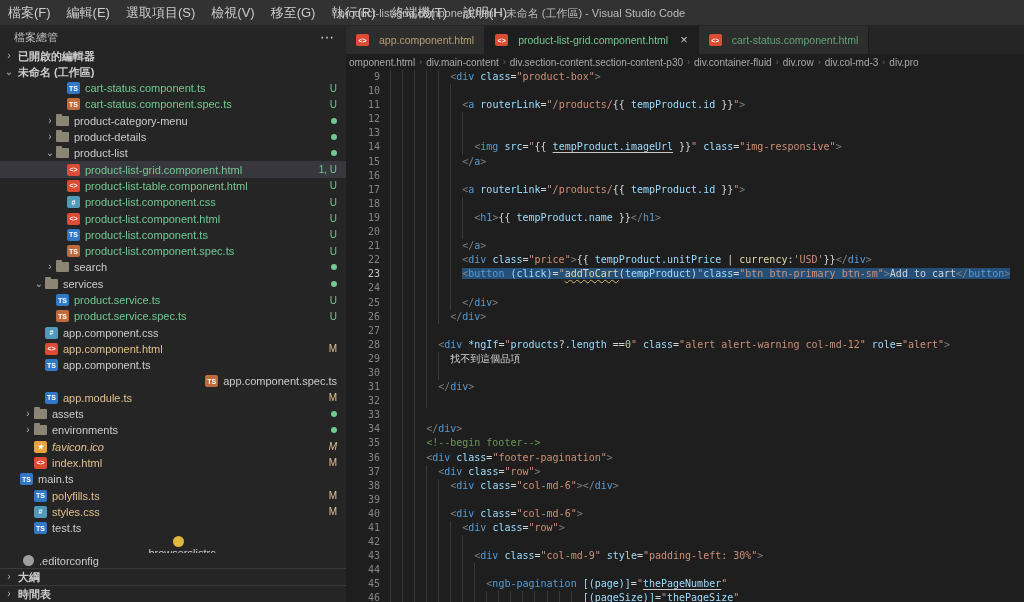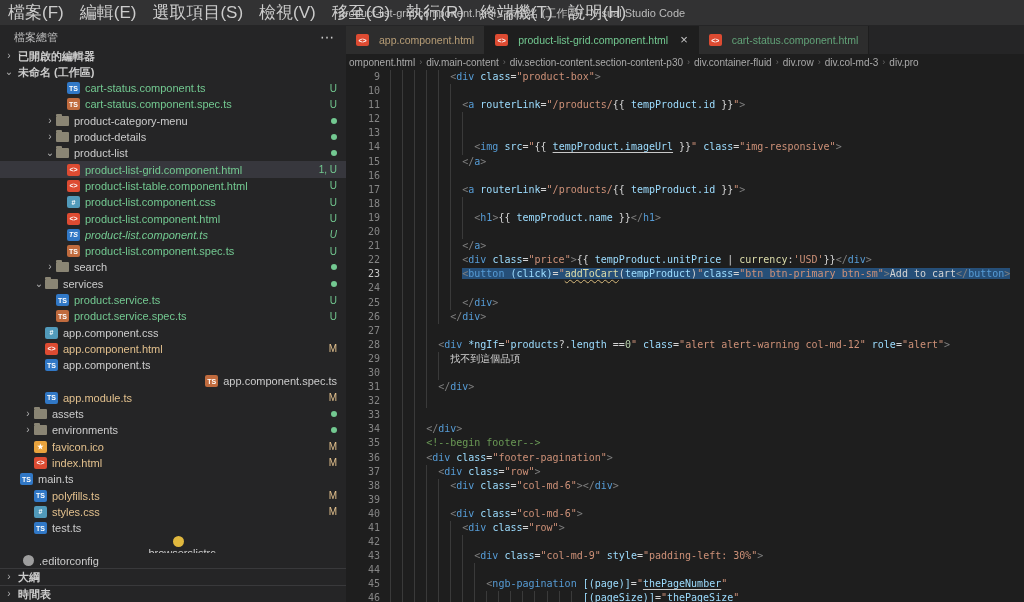--- a/index.html
+++ b/index.html
@@ -3,21 +3,21 @@
 <meta charset="utf-8">
 <style>
   html,body{margin:0;padding:0}
   body{
     width:1024px;height:602px;overflow:hidden;background:#1e1e1e;
     font-family:"Liberation Sans",sans-serif;color:#cccccc;
   }
   
   .titlebar{position:relative;height:26px;background:#323233;display:flex;align-items:center;border-bottom:1px solid #252526;box-sizing:border-box}
   .menus{display:flex;align-items:center;z-index:2}
-  .menu-item{padding:0 8px;font-size:17px;color:#cccccc;line-height:26px;cursor:default}
+  .menu-item{padding:0 8px;font-size:13px;color:#cccccc;line-height:26px;cursor:default}
   .window-title{position:absolute;left:0;right:0;text-align:center;font-size:11px;color:#bbbbbb;line-height:26px;pointer-events:none;white-space:nowrap}
   
   .main{display:flex;height:576px}
   
   .sidebar{width:346px;flex-shrink:0;background:#252526;display:flex;flex-direction:column;overflow:hidden}
   .sb-title{height:22px;display:flex;align-items:center;padding:0 12px 0 14px;font-size:11px;color:#bbbbbb;flex-shrink:0}
   .sb-title .grow{flex:1}
   .more{color:#cccccc;font-size:14px;line-height:10px;cursor:pointer}
   .sec-header{height:16px;display:flex;align-items:center;font-size:11px;font-weight:700;color:#cccccc;padding-left:3px;flex-shrink:0;gap:3px}
   .sec-header.bordered{border-top:1px solid #39393b}
@@ -152,21 +152,21 @@
           <span class="ic ic-css">#</span>
           <span class="flabel git-u">product-list.component.css</span>
           <span class="badge git-u">U</span>
         </div>
         <div class="tree-row" style="padding-left: 55px;">
           <span class="chev"></span>
           <span class="ic ic-html">&lt;&gt;</span>
           <span class="flabel git-u">product-list.component.html</span>
           <span class="badge git-u">U</span>
         </div>
-        <div class="tree-row" style="padding-left: 55px; font-style: italic;">
+        <div class="tree-row" style="padding-left: 55px;">
           <span class="chev"></span>
           <span class="ic ic-ts">TS</span>
           <span class="flabel git-u">product-list.component.ts</span>
           <span class="badge git-u">U</span>
         </div>
         <div class="tree-row" style="padding-left: 55px;">
           <span class="chev"></span>
           <span class="ic ic-tss">TS</span>
           <span class="flabel git-u">product-list.component.spec.ts</span>
           <span class="badge git-u">U</span>
@@ -227,21 +227,21 @@
           <span class="ic-folder"></span>
           <span class="flabel git-none">assets</span>
           <span class="dot"></span>
         </div>
         <div class="tree-row" style="padding-left: 22px;">
           <span class="chev">›</span>
           <span class="ic-folder"></span>
           <span class="flabel git-none">environments</span>
           <span class="dot"></span>
         </div>
-        <div class="tree-row" style="padding-left: 22px;">
+        <div class="tree-row" style="padding-left: 22px; font-style: italic;">
           <span class="chev"></span>
           <span class="ic ic-ico">★</span>
           <span class="flabel git-m">favicon.ico</span>
           <span class="badge git-m">M</span>
         </div>
         <div class="tree-row" style="padding-left: 22px;">
           <span class="chev"></span>
           <span class="ic ic-html">&lt;&gt;</span>
           <span class="flabel git-m">index.html</span>
           <span class="badge git-m">M</span>

